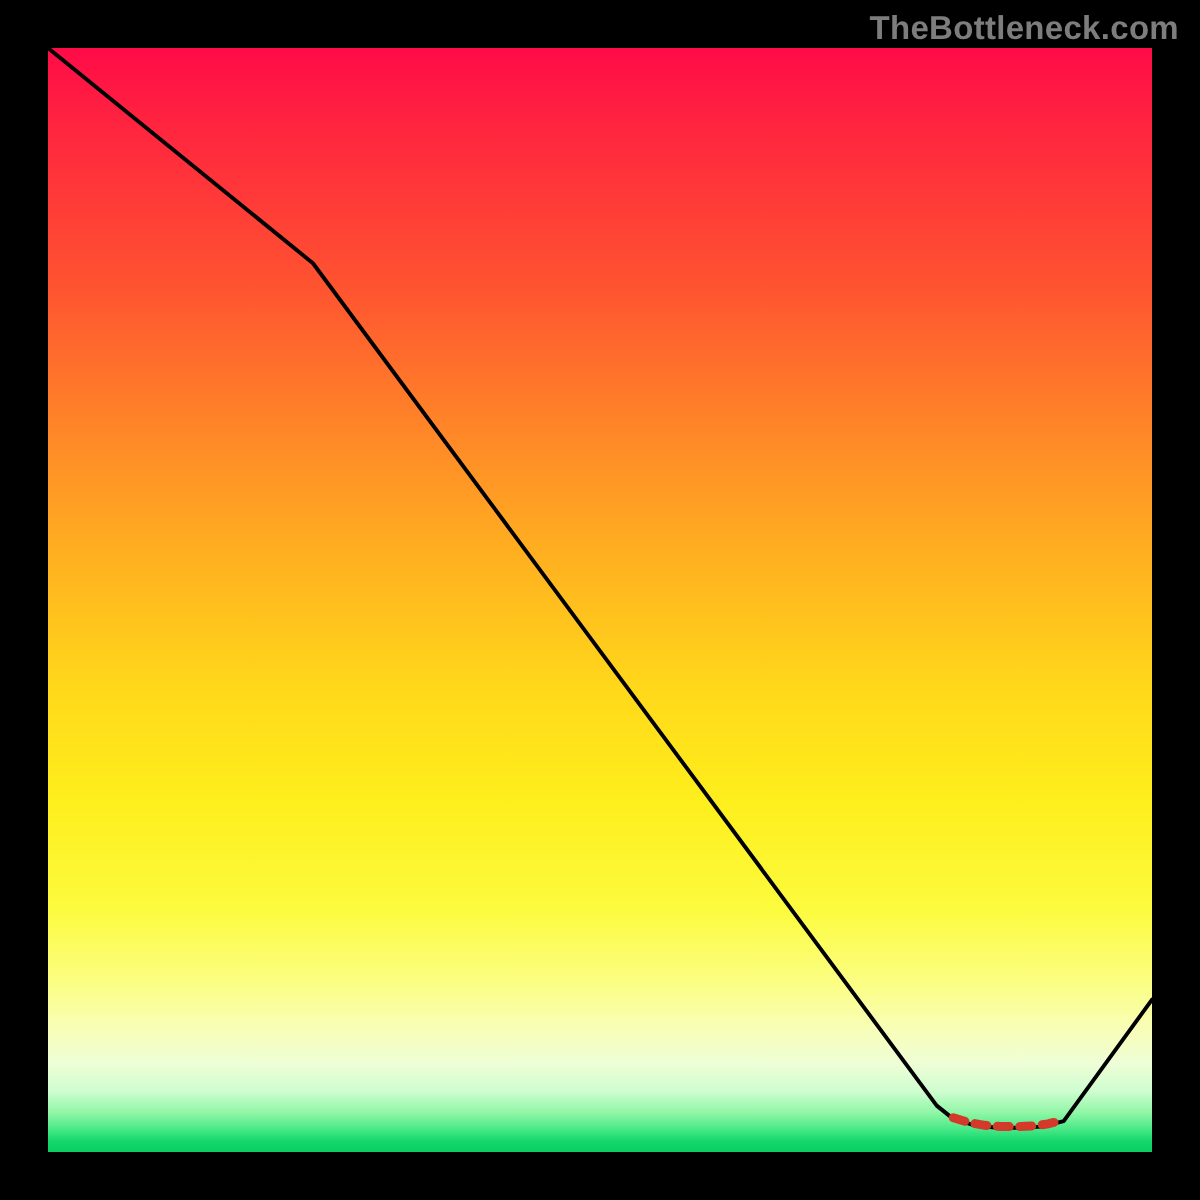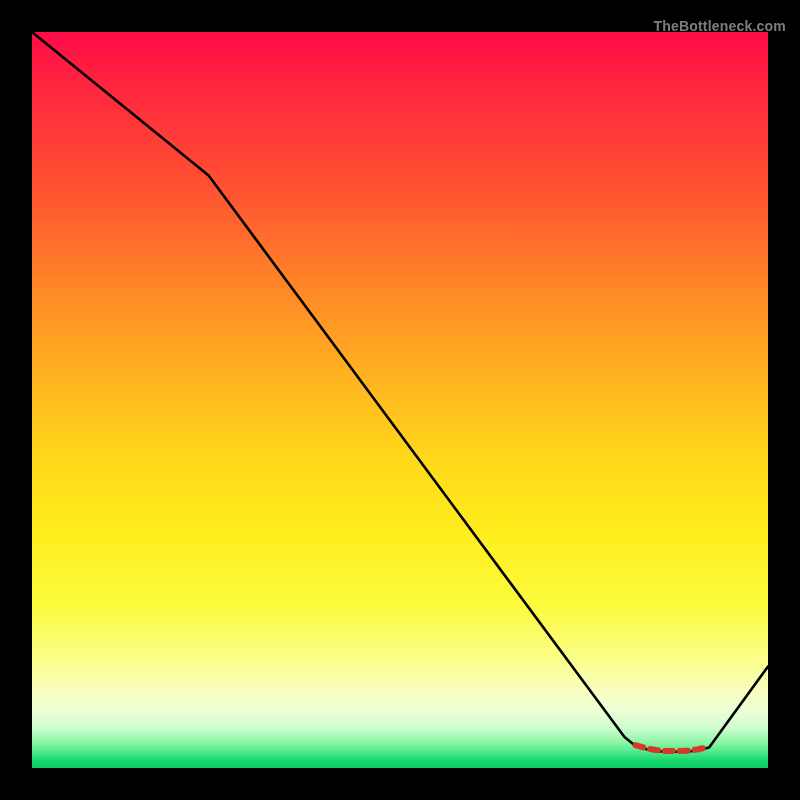--- a/index.html
+++ b/index.html
@@ -5,24 +5,24 @@
   * { margin: 0; padding: 0; box-sizing: border-box; }
   html, body { width: 800px; height: 800px; background: #000; overflow: hidden; }
   .frame {
     position: relative;
     width: 800px;
     height: 800px;
     background: #000;
   }
   .watermark {
     position: absolute;
-    top: 18px;
+    top: 6px;
     right: 14px;
     font-family: Arial, Helvetica, sans-serif;
-    font-size: 14px;
+    font-size: 22px;
     font-weight: bold;
     color: #7d7d7d;
     letter-spacing: 0.2px;
   }
   .plot {
     position: absolute;
     left: 32px;
     top: 32px;
     width: 736px;
     height: 736px;

